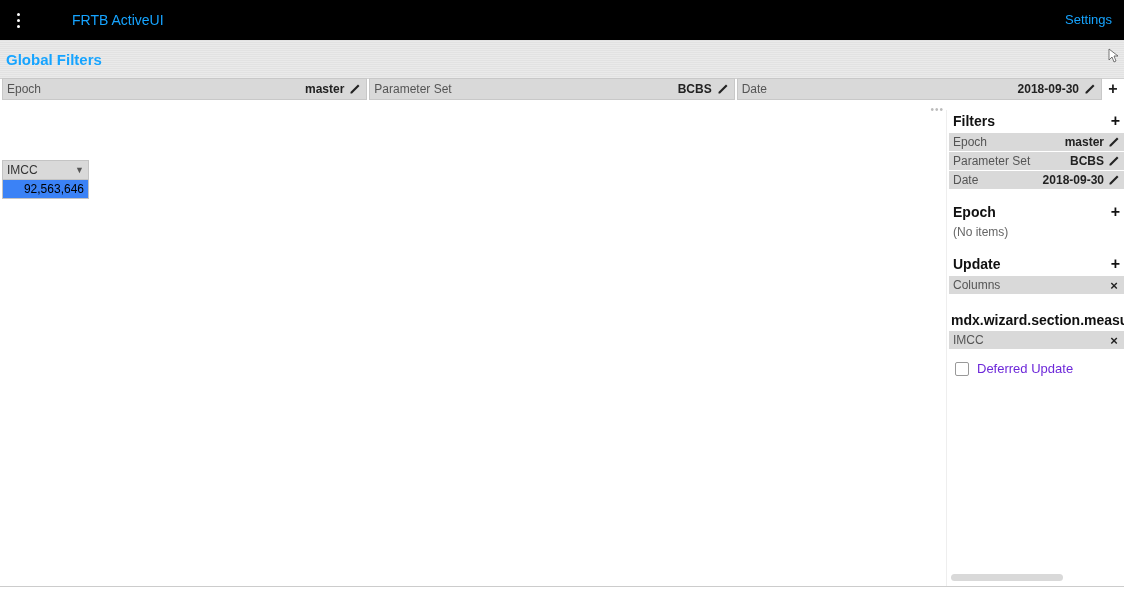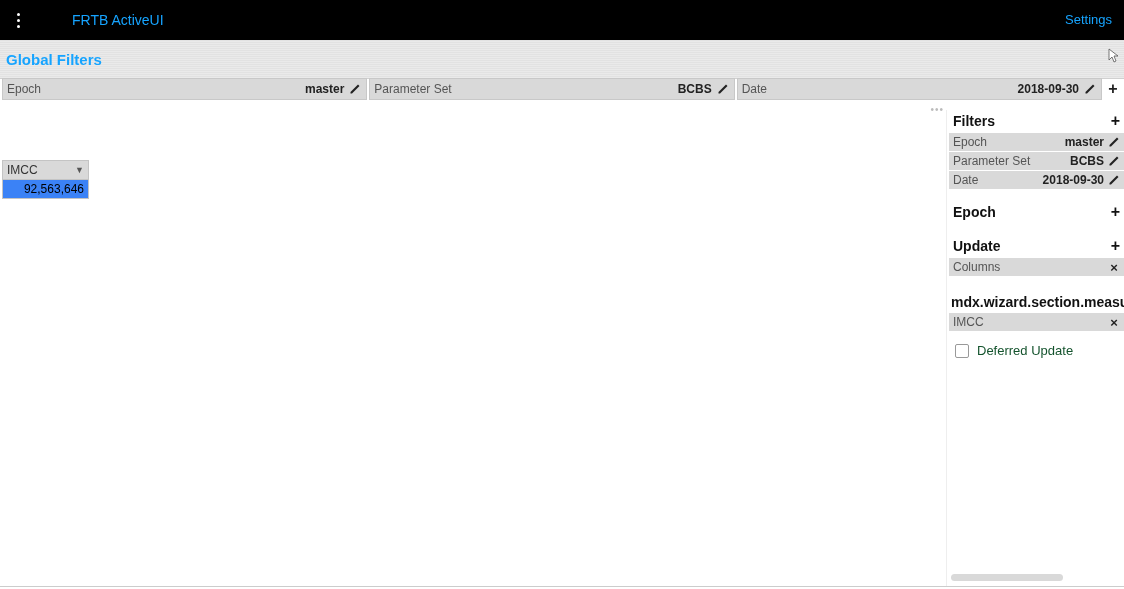--- a/index.html
+++ b/index.html
@@ -170,21 +170,21 @@
   .side-sec-sub {
     font-weight: 700; font-size: 14px; color: #111;
     padding: 6px 0 2px 2px;
     white-space: nowrap;
     overflow: hidden;
   }
 
   .deferred-row {
     display: flex; align-items: center; gap: 8px;
     margin-top: 10px; padding-left: 6px;
-    font-size: 13px; color: #14532d;
+    font-size: 13px; color: #6d28d9;
   }
   .deferred-row .chk {
     width: 14px; height: 14px; border: 1.5px solid #999; border-radius: 2px;
     cursor: pointer; background: #fff;
   }
 
   .scroll-thumb {
     position: absolute;
     bottom: 6px; left: 4px;
     width: 112px; height: 7px;
@@ -306,20 +306,21 @@
             </svg>
         </span>
       </div>
     </div>
 
     <div class="side-section">
       <div class="side-sec-head">
         <span>Epoch</span>
         <span class="plus">+</span>
       </div>
+      <div class="side-noitems">(No items)</div>
     </div>
 
     <div class="side-section">
       <div class="side-sec-head">
         <span>Update</span>
         <span class="plus">+</span>
       </div>
       <div class="side-chip">
         <span>Columns</span>
         <span class="chip-action x-icon">×</span>

